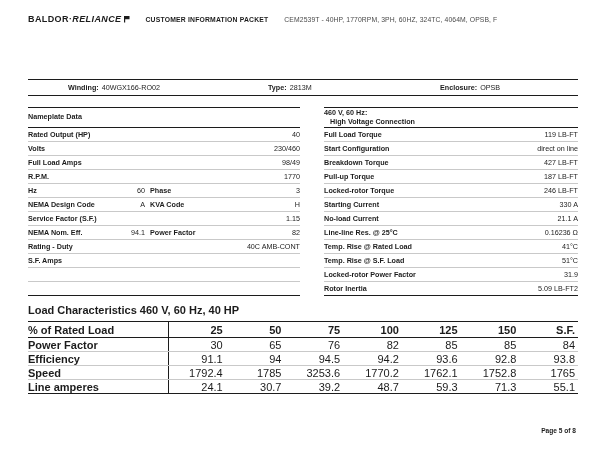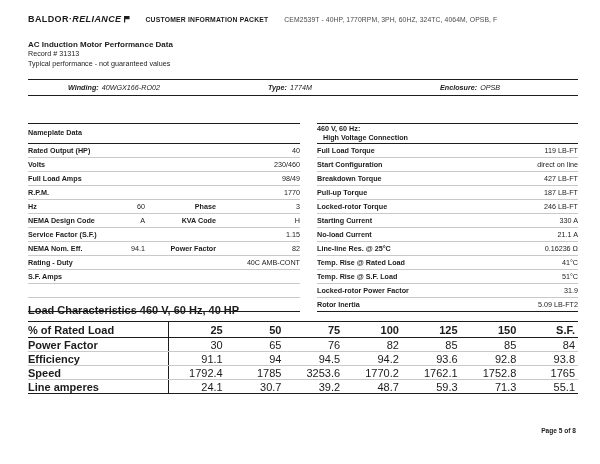--- a/index.html
+++ b/index.html
@@ -17,38 +17,38 @@
 
   
   .docmeta{position:absolute;top:40px;left:28px;line-height:9.4px;}
   .doc-title{font-size:8px;font-weight:bold;}
   .doc-sub{font-size:7.2px;}
 
   
   .band{position:absolute;top:79px;left:28px;width:550px;height:15px;
         border-top:1.5px solid #1c1c1c;border-bottom:1.5px solid #1c1c1c;
         display:flex;align-items:center;font-size:7.2px;}
-  .band-c{flex:1;display:flex;align-items:center;white-space:nowrap;font-style:italic;}
+  .band-c{flex:1;display:flex;align-items:center;white-space:nowrap;}
   .band-c1{padding-left:40px;}
   .band-c2{padding-left:62px;}
   .band-c3{padding-left:34px;}
   .b{font-weight:bold;margin-right:3px;}
 
   
-  .cols{position:absolute;top:107px;left:28px;width:550px;display:flex;gap:17px;font-size:7.2px;margin-top:16px;}
+  .cols{position:absolute;top:107px;left:28px;width:550px;display:flex;gap:24px;font-size:7.2px;}
   .tbl{border-top:1.5px solid #1c1c1c;}
   .np{width:272px;}
   .hv{flex:1;}
   .t-head{height:19px;border-bottom:1.5px solid #1c1c1c;display:flex;flex-direction:column;justify-content:center;font-weight:bold;line-height:8.6px;}
   .t-head .indent{padding-left:6px;}
   .row{display:flex;align-items:center;height:13px;border-bottom:1px solid #c9c9c9;}
   .tbl .row:last-child{border-bottom:1.5px solid #1c1c1c;}
   .np-lbl{flex:1;font-weight:bold;white-space:nowrap;}
   .np-mv{width:28px;text-align:right;}
-  .np-ml{width:66px;padding-left:5px;font-weight:bold;white-space:nowrap;text-align:right;}
+  .np-ml{width:66px;padding-left:5px;font-weight:bold;white-space:nowrap;}
   .np-v{width:84px;text-align:right;white-space:nowrap;}
   .hv-lbl{flex:1;font-weight:bold;white-space:nowrap;}
   .hv-v{text-align:right;white-space:nowrap;}
 
   
   .load{position:absolute;top:304px;left:28px;width:550px;font-size:11px;}
   .load-title{font-weight:bold;margin-bottom:5px;}
   .lc{border-top:1.5px solid #1c1c1c;}
   .lc-row{display:flex;height:13px;border-bottom:1px solid #c9c9c9;}
   .lc-head{height:15px;border-bottom:1.5px solid #1c1c1c;}
@@ -70,34 +70,29 @@
     <span class="brand">
         <span>BALDOR</span>
         <span>·</span>
         <span class="reliance">RELIANCE</span>
         <span class="flag"></span>
       </span>
     <span class="packet">CUSTOMER INFORMATION PACKET</span>
     <span class="model">CEM2539T - 40HP, 1770RPM, 3PH, 60HZ, 324TC, 4064M, OPSB, F</span>
   </div>
 
-  <div class="docmeta">
-    <div class="doc-title">AC Induction Motor Performance Data</div>
-    <div class="doc-sub">Record # 31313</div>
-    <div class="doc-sub">Typical performance - not guaranteed values</div>
-  </div>
 
   <div class="band">
     <div class="band-c band-c1">
       <span class="b">Winding:</span>
       <span>40WGX166-RO02</span>
     </div>
     <div class="band-c band-c2">
       <span class="b">Type:</span>
-      <span>1774M</span>
+      <span>2813M</span>
     </div>
     <div class="band-c band-c3">
       <span class="b">Enclosure:</span>
       <span>OPSB</span>
     </div>
   </div>
 
   <div class="cols">
 
     <div class="tbl np">

